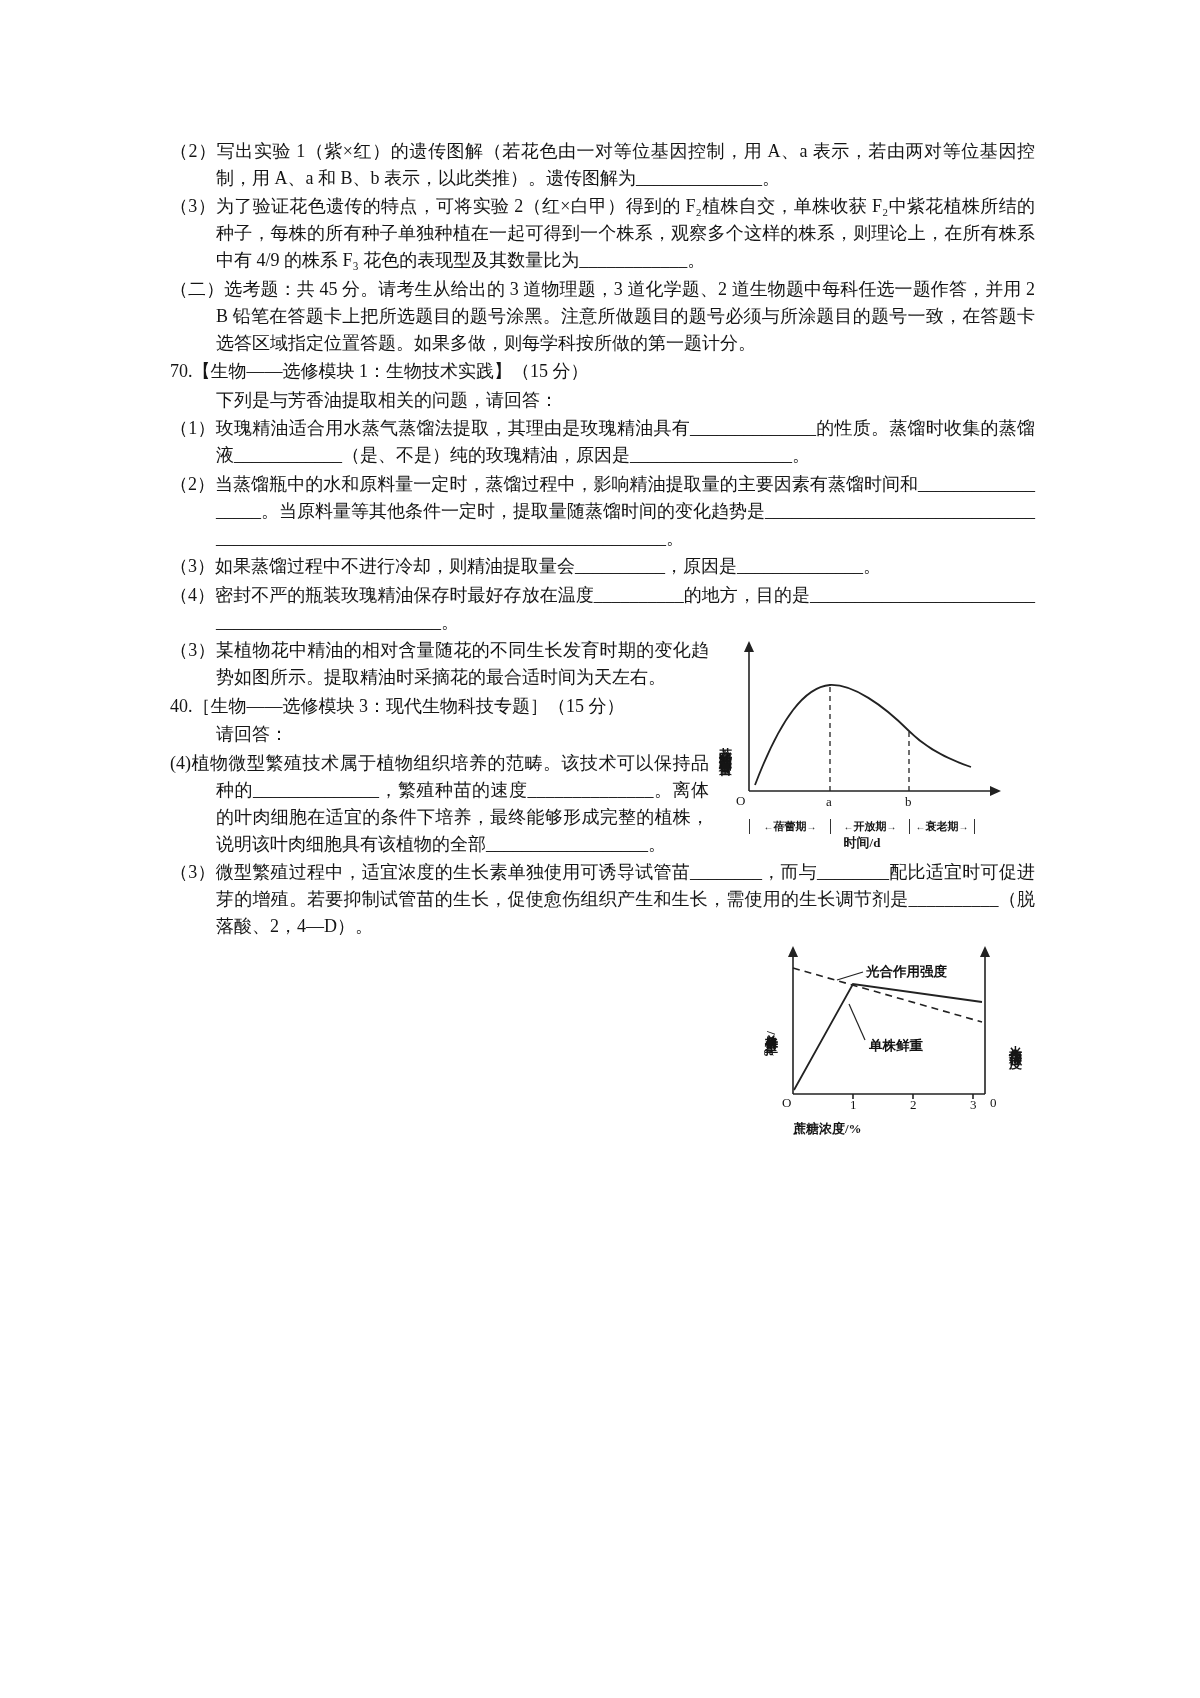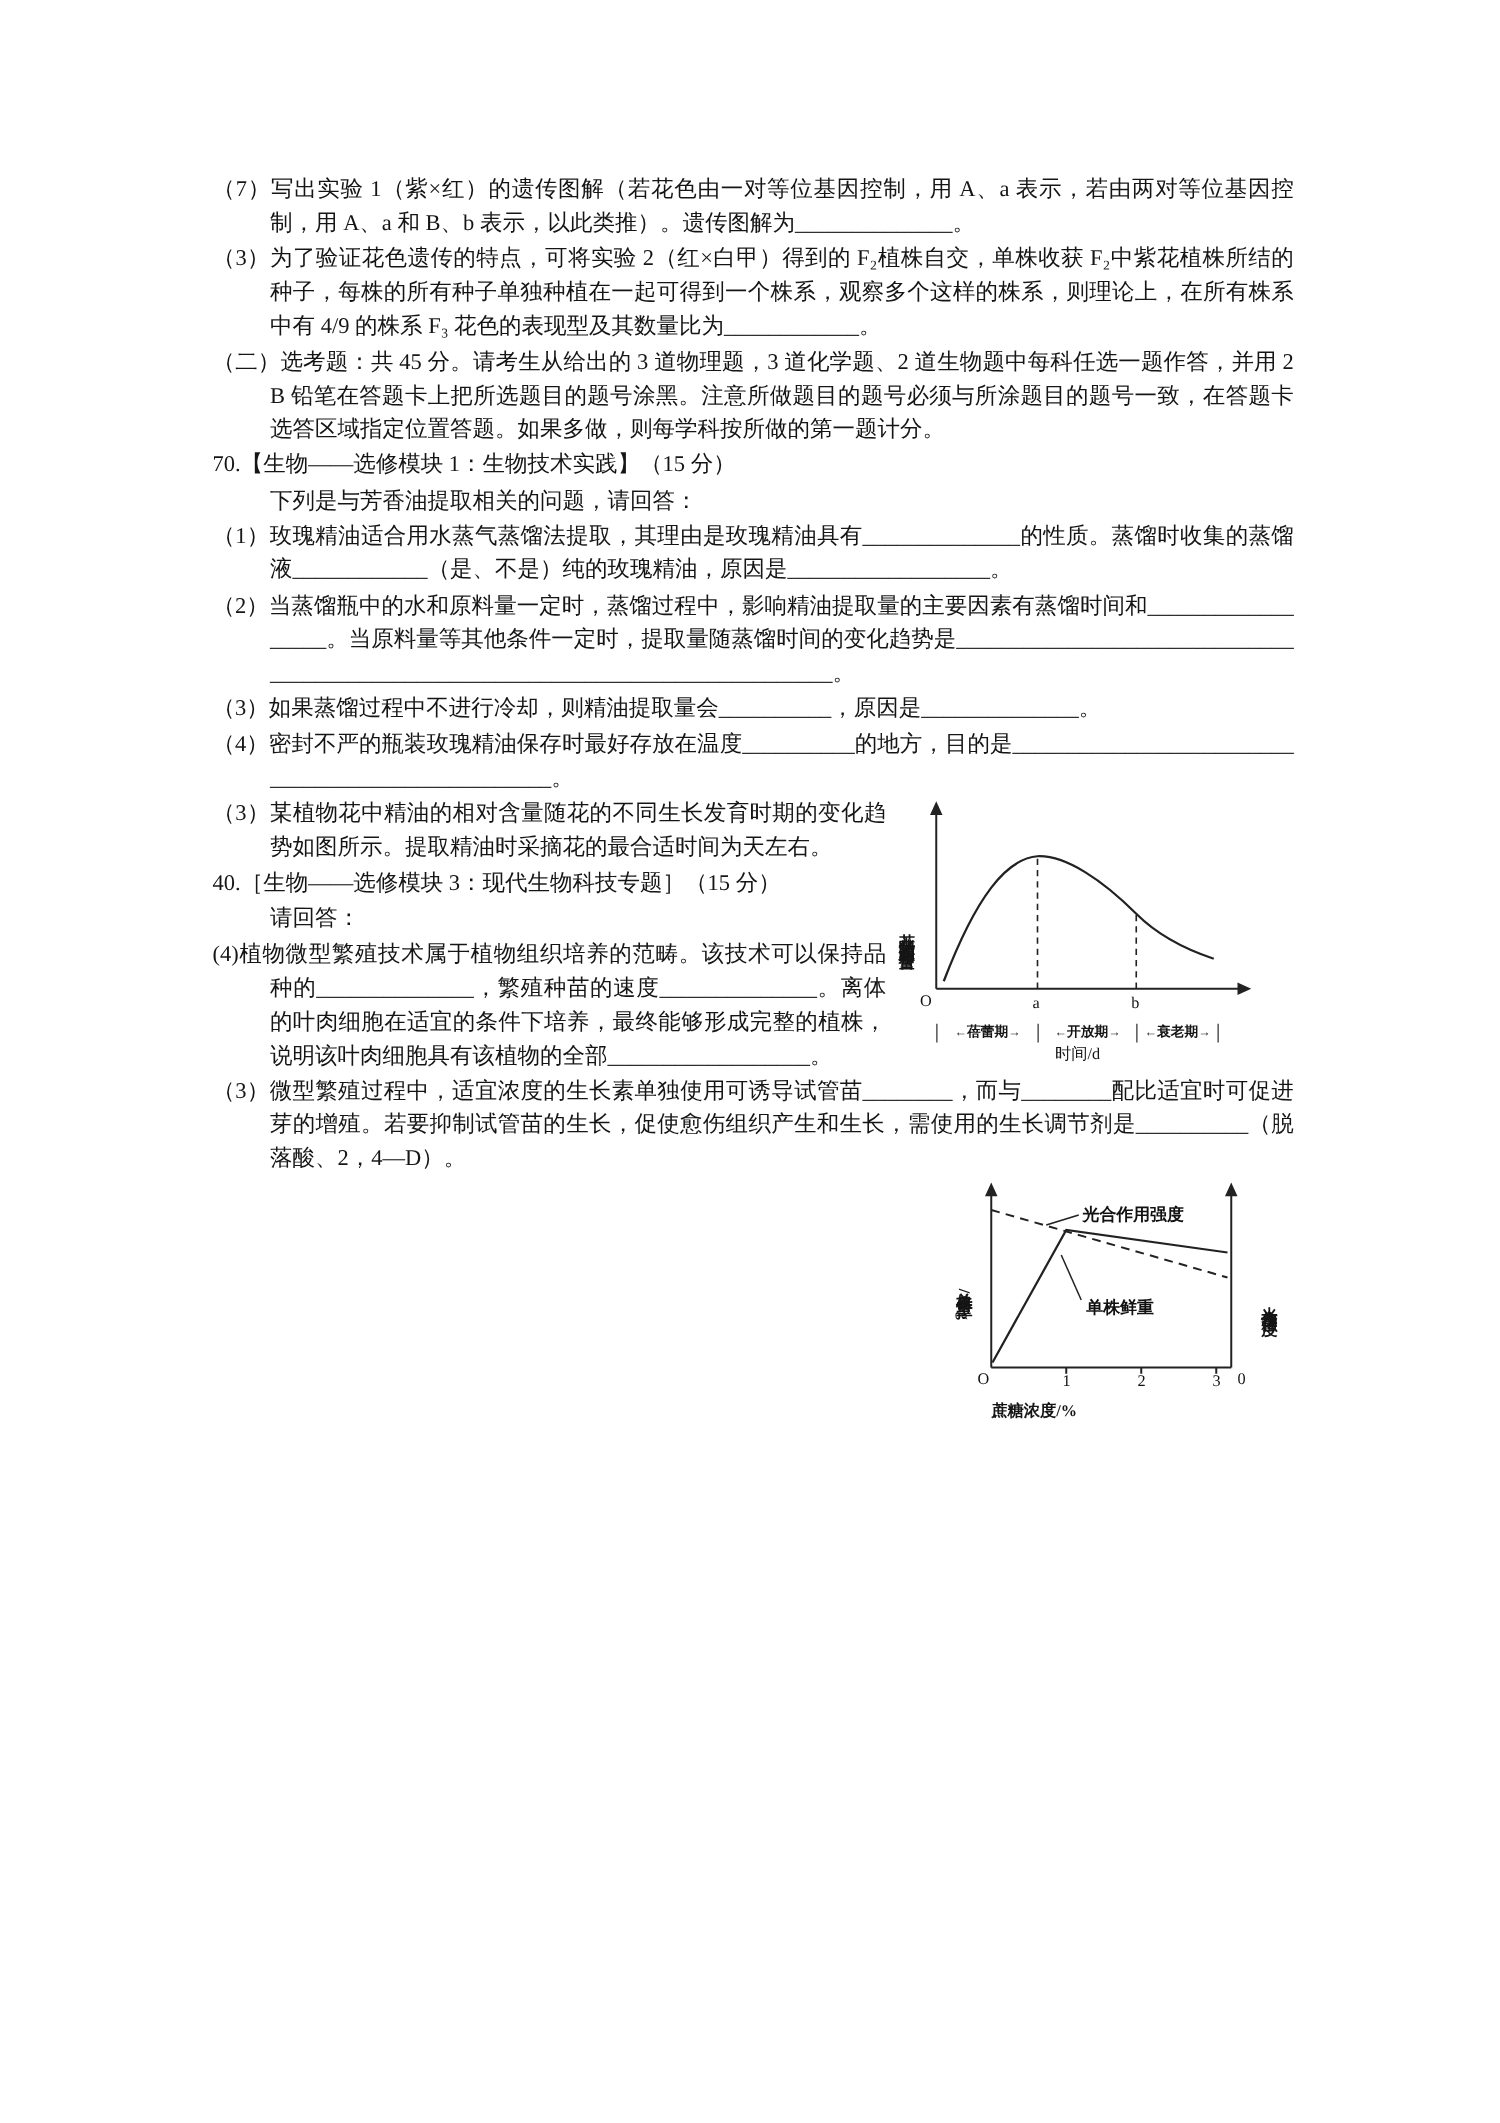--- a/index.html
+++ b/index.html
@@ -31,29 +31,29 @@
   .lead-line { stroke:#222; stroke-width:1.2; fill:none; }
   svg text { font-family:"Liberation Serif",serif; font-size:13px; fill:#111; }
   svg text.slabel { font-weight:bold; font-size:13.5px; }
   .phase-row { display:flex; font-weight:bold; font-size:11px; margin-left:16px; line-height:15px; }
   .phase {
     display:flex; align-items:center; justify-content:center;
     border-left:1px solid #333; white-space:nowrap; padding:0 1px; box-sizing:border-box;
   }
   .phase:last-child { border-right:1px solid #333; }
   .phase i { font-style:normal; font-size:10px; }
-  .xlab { font-weight:normal; font-size:13px; text-align:center; margin-left:16px; width:226px; line-height:18px; }
+  .xlab { font-weight:bold; font-size:13px; text-align:center; margin-left:16px; width:226px; line-height:18px; }
   .xlab2 { font-weight:bold; font-size:13px; text-align:left; margin-left:14px; width:194px; line-height:18px; }
 </style>
 </head>
 <body>
 
 <div class="sheet">
 
-  <div class="para hang">（7）写出实验 1（紫×红）的遗传图解（若花色由一对等位基因控制，用 A、a 表示，若由两对等位基因控制，用 A、a 和 B、b 表示，以此类推）。遗传图解为______________。</div>
+  <div class="para hang">（2）写出实验 1（紫×红）的遗传图解（若花色由一对等位基因控制，用 A、a 表示，若由两对等位基因控制，用 A、a 和 B、b 表示，以此类推）。遗传图解为______________。</div>
   <div class="para hang">（3）为了验证花色遗传的特点，可将实验 2（红×白甲）得到的 F₂植株自交，单株收获 F₂中紫花植株所结的种子，每株的所有种子单独种植在一起可得到一个株系，观察多个这样的株系，则理论上，在所有株系中有 4/9 的株系 F₃ 花色的表现型及其数量比为____________。</div>
   <div class="para hang">（二）选考题：共 45 分。请考生从给出的 3 道物理题，3 道化学题、2 道生物题中每科任选一题作答，并用 2B 铅笔在答题卡上把所选题目的题号涂黑。注意所做题目的题号必须与所涂题目的题号一致，在答题卡选答区域指定位置答题。如果多做，则每学科按所做的第一题计分。</div>
 
   <div class="para">70.【生物——选修模块 1：生物技术实践】（15 分）</div>
   <div class="para lead">下列是与芳香油提取相关的问题，请回答：</div>
   <div class="para hang">（1）玫瑰精油适合用水蒸气蒸馏法提取，其理由是玫瑰精油具有______________的性质。蒸馏时收集的蒸馏液____________（是、不是）纯的玫瑰精油，原因是__________________。</div>
   <div class="para hang">（2）当蒸馏瓶中的水和原料量一定时，蒸馏过程中，影响精油提取量的主要因素有蒸馏时间和__________________。当原料量等其他条件一定时，提取量随蒸馏时间的变化趋势是________________________________________________________________________________。</div>
   <div class="para hang">（3）如果蒸馏过程中不进行冷却，则精油提取量会__________，原因是______________。</div>
   <div class="para hang">（4）密封不严的瓶装玫瑰精油保存时最好存放在温度__________的地方，目的是__________________________________________________。</div>
 

